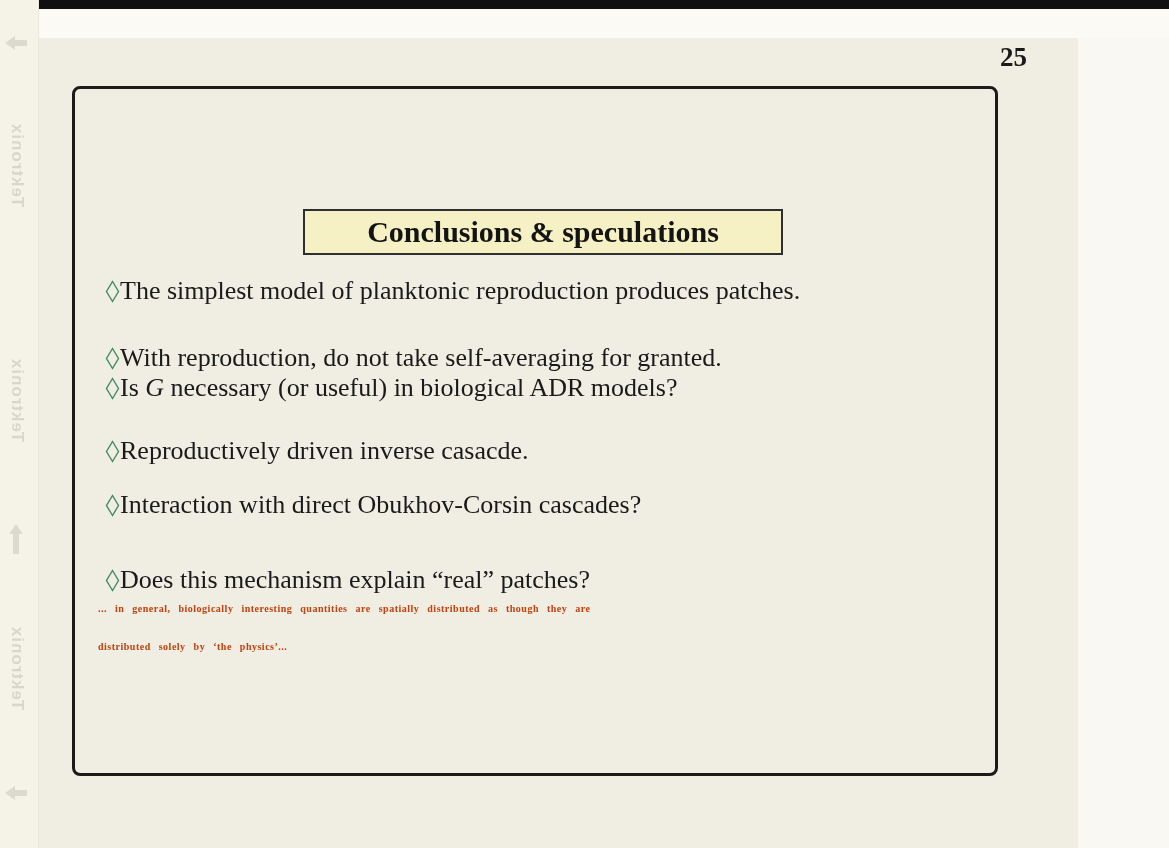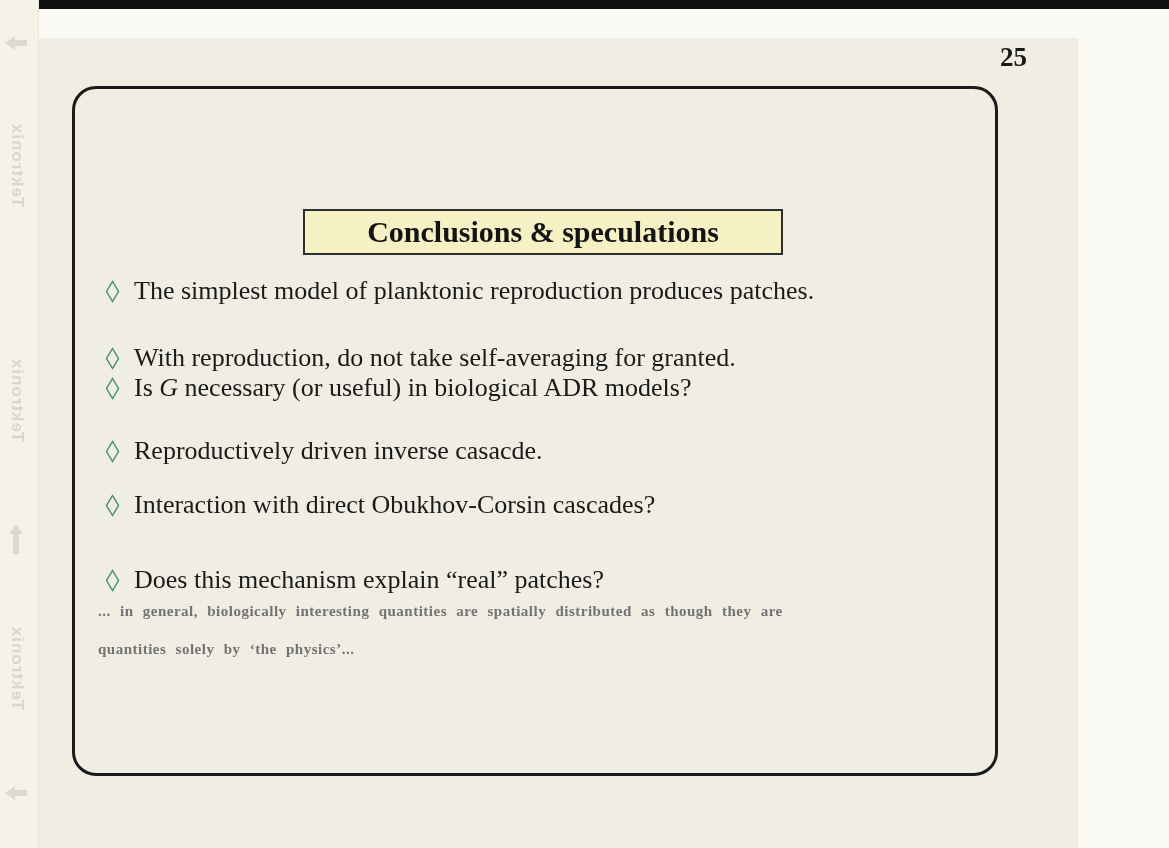--- a/index.html
+++ b/index.html
@@ -48,46 +48,46 @@
     position: absolute; left: 1000px; top: 42px;
     font-size: 27px; color: #1a1a1a; font-weight: bold;
   }
 
   
   .slide-frame {
     position: absolute; left: 72px; top: 86px;
     width: 926px; height: 690px;
     box-sizing: border-box;
     border: 3px solid #1b1b1b;
-    border-radius: 24px;
+    border-radius: 8px;
   }
 
   .title-box {
     position: absolute; left: 228px; top: 120px;
     width: 480px; height: 46px;
     box-sizing: border-box;
     background: #f6f1c4;
     border: 2px solid #2f2f2f;
     text-align: center;
     line-height: 41px;
     font-size: 30px; font-weight: bold; color: #141414;
   }
 
   .bullet-row {
     position: absolute; left: 30px;
-    display: flex; align-items: flex-start; gap: 14px;
+    display: flex; align-items: flex-start; gap: 0;
     font-size: 26px; line-height: 31px; color: #1a1a1a;
     white-space: nowrap;
   }
   .bullet-row .diamond { flex: 0 0 auto; margin-top: 4px; }
   .italic-var { font-style: italic; }
 
   .footnote {
     position: absolute; left: 23px;
-    font-size: 15px; font-weight: bold; color: #737373;
+    font-size: 10px; font-weight: bold; color: #c2410c;
     letter-spacing: 0.5px; word-spacing: 5px;
     white-space: nowrap;
   }
 </style>
 </head>
 <body>
 
 <div class="right-white-column"></div>
 <div class="top-white-strip"></div>
 <div class="top-black-band"></div>
@@ -169,15 +169,15 @@
   <div class="bullet-row" style="top:475px;">
     <span class="diamond">
       <svg width="15" height="23" viewBox="0 0 15 23">
           <path d="M7.5 1.5 L13.5 11.5 L7.5 21.5 L1.5 11.5 Z" fill="none" stroke="#3e8b62" stroke-width="1.4"></path>
         </svg>
     </span>
     <span>Does this mechanism explain “real” patches?</span>
   </div>
 
   <div class="footnote" style="top:514px;">... in general, biologically interesting quantities are spatially distributed as though they are</div>
-  <div class="footnote" style="top:552px;">quantities solely by ‘the physics’...</div>
+  <div class="footnote" style="top:552px;">distributed solely by ‘the physics’...</div>
 
 </div>
 
 </body></html>

